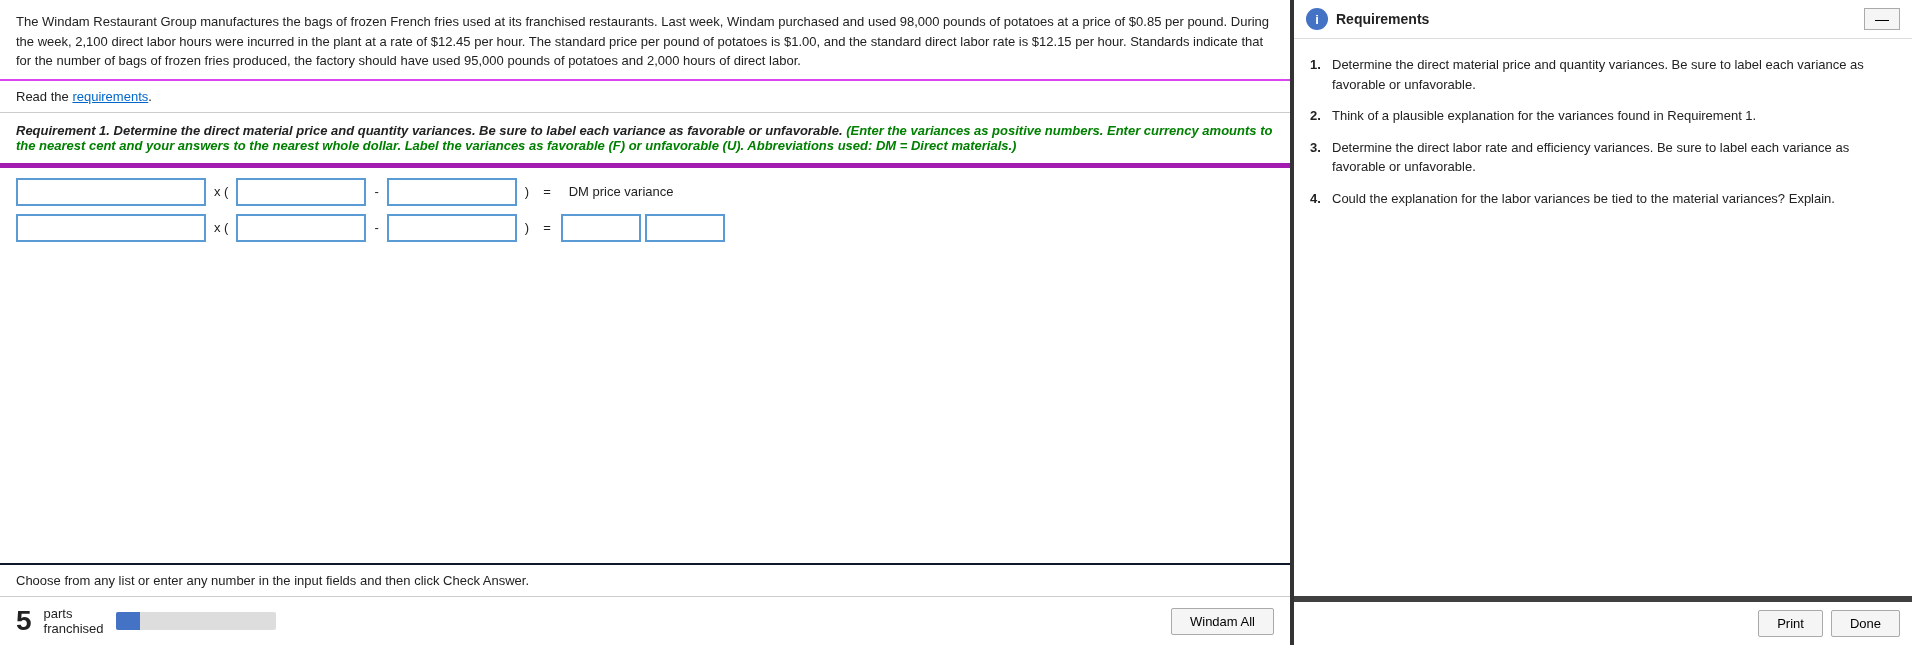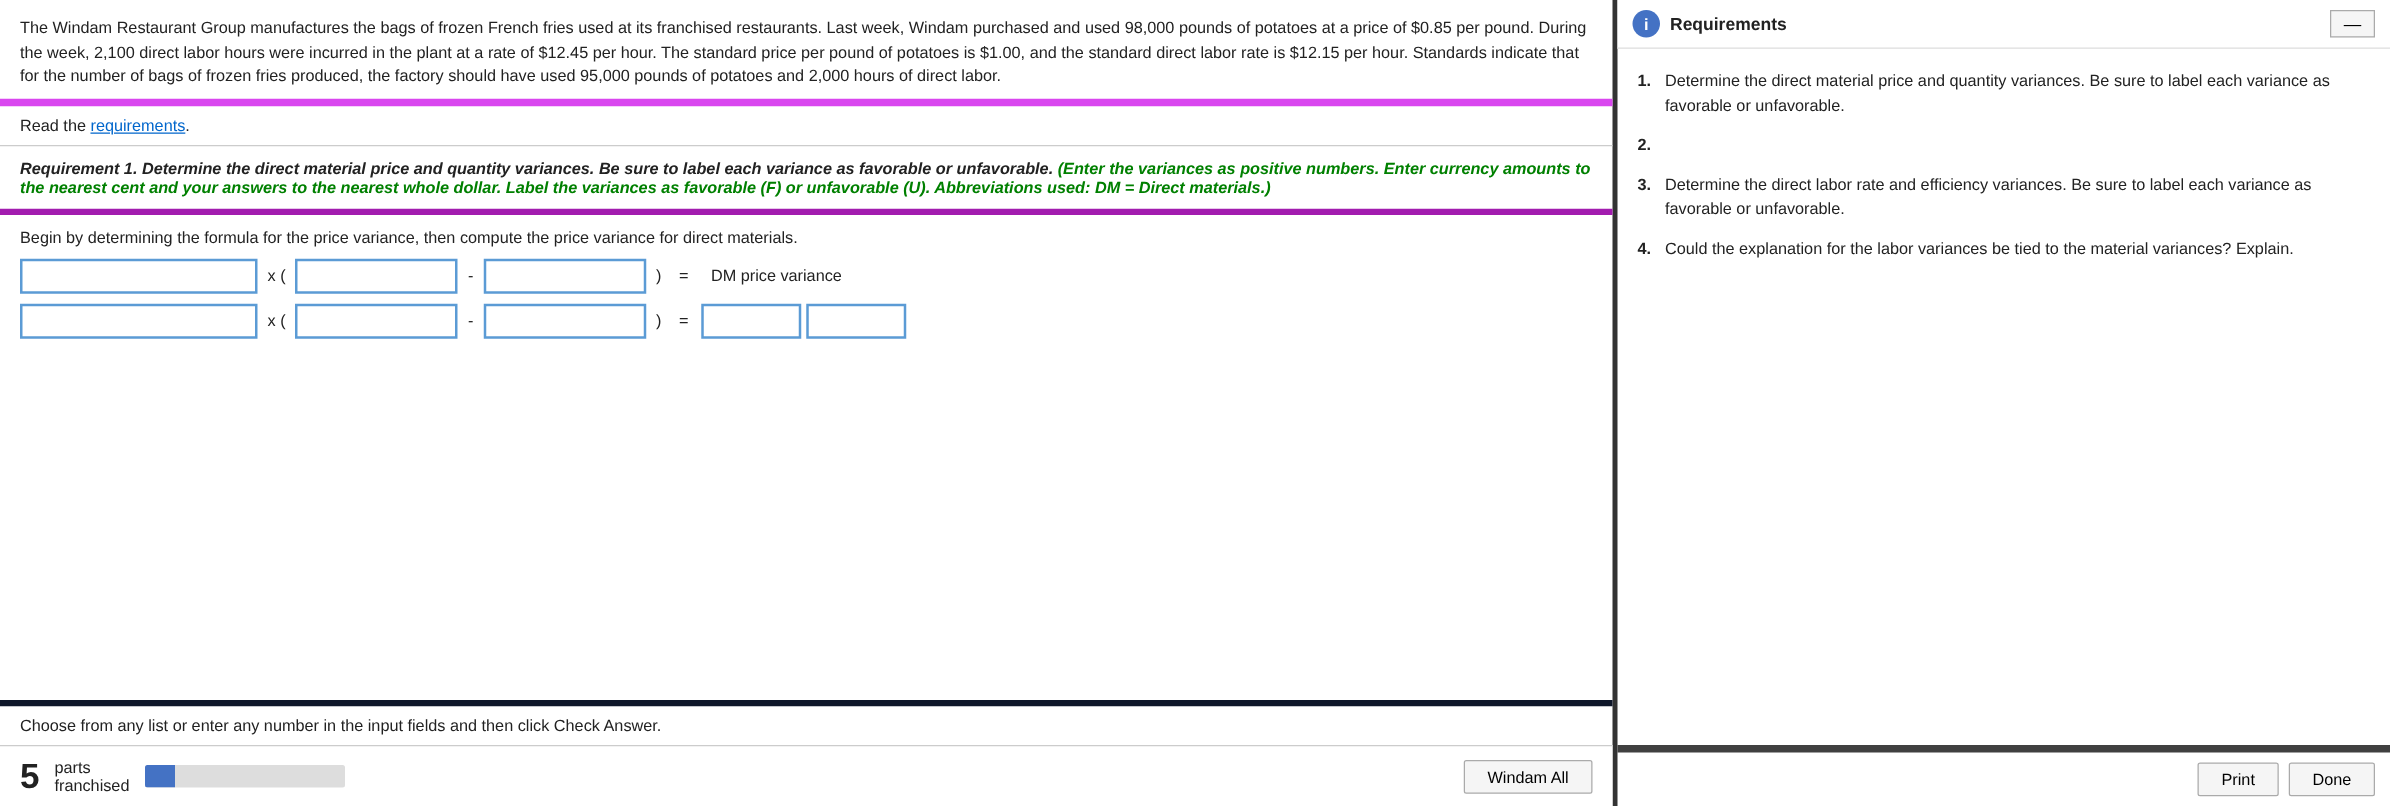--- a/index.html
+++ b/index.html
@@ -4,42 +4,42 @@
   <style>
     * { box-sizing: border-box; margin: 0; padding: 0; }
     body { font-family: Arial, sans-serif; font-size: 13px; color: #222; background: #fff; width: 1912px; min-height: 645px; }
 
     .main-container { display: flex; flex-direction: column; height: 645px; }
 
     .content-area { display: flex; flex: 1; overflow: hidden; }
 
     .left-panel { flex: 1; display: flex; flex-direction: column; border-right: 2px solid #333; }
 
-    .problem-text { padding: 12px 16px 8px 16px; line-height: 1.5; border-bottom: 6px solid #d946ef; }
+    .problem-text { padding: 12px 16px 8px 16px; line-height: 1.5; border-bottom: 2px solid #d946ef; }
 
     .read-req { padding: 8px 16px; border-bottom: 1px solid #ccc; }
     .read-req a { color: #0066cc; text-decoration: underline; }
 
     .requirement-section { padding: 10px 16px 6px 16px; border-bottom: 5px solid #a21caf; font-style: italic; }
     .requirement-title { font-weight: bold; margin-bottom: 4px; }
     .requirement-instruction-green { color: #008000; }
 
     .formula-area { padding: 10px 16px; flex: 1; }
     .formula-label { margin-bottom: 10px; }
 
     .formula-row { display: flex; align-items: center; gap: 4px; margin-bottom: 8px; }
     .formula-input { border: 2px solid #5b9bd5; height: 28px; width: 190px; padding: 2px 4px; outline: none; }
     .formula-input-sm { border: 2px solid #5b9bd5; height: 28px; width: 130px; padding: 2px 4px; outline: none; }
     .formula-input-xs { border: 2px solid #5b9bd5; height: 28px; width: 80px; padding: 2px 4px; outline: none; }
     .formula-text { padding: 0 4px; font-size: 13px; }
     .formula-equals { padding: 0 6px; }
 
     .variance-label { font-size: 13px; margin-left: 8px; white-space: nowrap; }
 
-    .bottom-bar { border-top: 5px solid #0f172a; padding: 8px 16px; display: flex; align-items: center; gap: 8px; }
+    .bottom-bar { border-top: 2px solid #0f172a; padding: 8px 16px; display: flex; align-items: center; gap: 8px; }
     .choose-text { font-size: 13px; }
 
     .footer { display: flex; align-items: center; justify-content: space-between; padding: 8px 16px; border-top: 1px solid #ccc; background: #fff; }
     .footer-left { display: flex; align-items: center; gap: 12px; }
     .parts-num { font-size: 28px; font-weight: bold; color: #222; }
     .progress-bar-container { width: 160px; height: 18px; background: #ddd; border-radius: 2px; overflow: hidden; }
     .progress-bar-fill { height: 100%; background: #4472c4; width: 15%; }
     .footer-center {}
 
     .btn { border: 1px solid #aaa; background: #f5f5f5; padding: 5px 18px; font-size: 13px; cursor: pointer; border-radius: 2px; }
@@ -75,21 +75,20 @@
         <span>Read the </span><a href="#">requirements</a><span>.</span>
       </div>
 
       <div class="requirement-section">
         <div class="requirement-title">
           <span>Requirement 1.</span><span> Determine the direct material price and quantity variances. Be sure to label each variance as favorable or unfavorable.</span><span class="requirement-instruction-green"> (Enter the variances as positive numbers. Enter currency amounts to the nearest cent and your answers to the nearest whole dollar. Label the variances as favorable (F) or unfavorable (U). Abbreviations used: DM = Direct materials.)</span>
         </div>
       </div>
 
       <div class="formula-area">
-        <div class="formula-label">Begin by determining the formula for the price variance, then compute the price variance for direct materials.</div>
 
         <div class="formula-row">
           <input type="text" class="formula-input" style="">
           <span class="formula-text">x (</span>
           <input type="text" class="formula-input-sm" style="">
           <span class="formula-text">-</span>
           <input type="text" class="formula-input-sm" style="">
           <span class="formula-text">)</span>
           <span class="formula-equals">=</span>
           <span class="variance-label">DM price variance</span>
@@ -139,20 +138,21 @@
       </div>
 
       <div class="req-content">
         <ul class="req-list">
           <li>
             <span class="req-num">1.</span>
             <span>Determine the direct material price and quantity variances. Be sure to label each variance as favorable or unfavorable.</span>
           </li>
           <li>
             <span class="req-num">2.</span>
+            <span>Think of a plausible explanation for the variances found in Requirement 1.</span>
           </li>
           <li>
             <span class="req-num">3.</span>
             <span>Determine the direct labor rate and efficiency variances. Be sure to label each variance as favorable or unfavorable.</span>
           </li>
           <li>
             <span class="req-num">4.</span>
             <span>Could the explanation for the labor variances be tied to the material variances? Explain.</span>
           </li>
         </ul>

